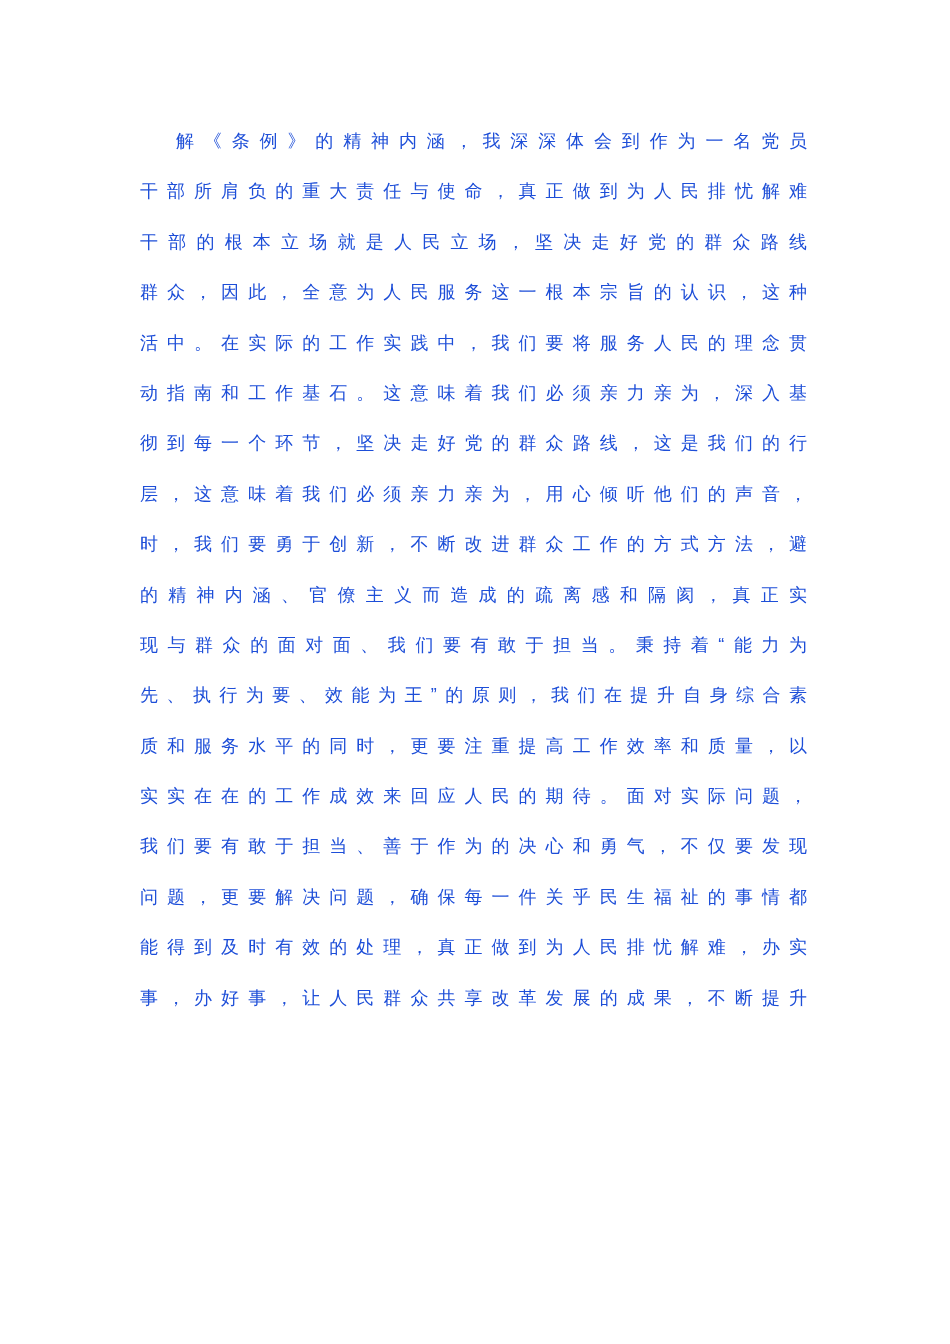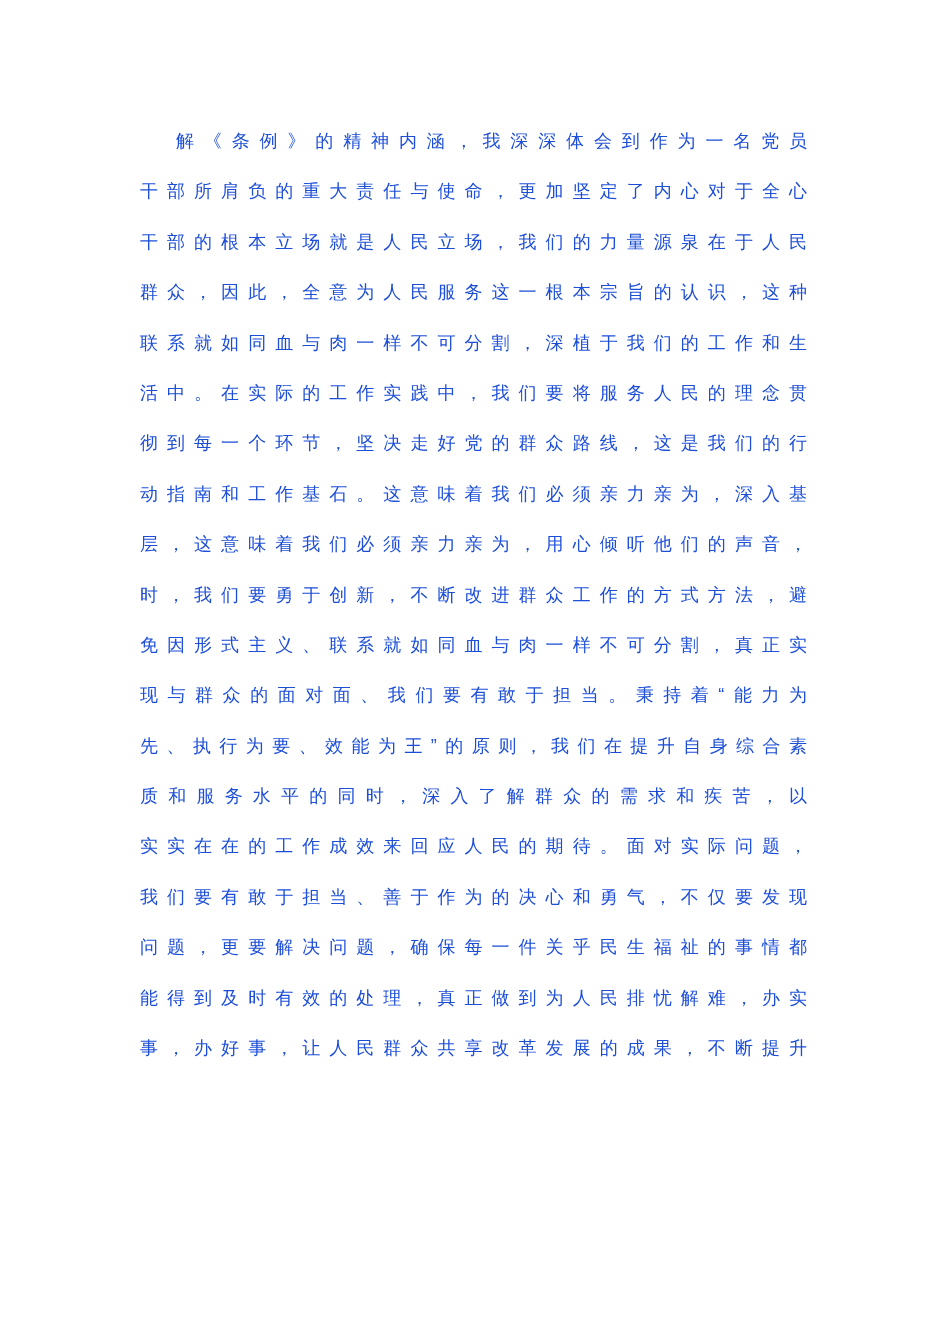--- a/index.html
+++ b/index.html
@@ -34,32 +34,31 @@
   .text-line.first-line {
     text-indent: 2em;
   }
 </style>
 </head>
 <body>
 
 <div class="page">
   <div class="paragraph">
     <div class="text-line first-line">解《条例》的精神内涵，我深深体会到作为一名党员</div>
-    <div class="text-line">干部所肩负的重大责任与使命，更加坚定了内心对于全心</div>
-    <div class="text-line">干部的根本立场就是人民立场，我们的力量源泉在于人民</div>
+    <div class="text-line">干部所肩负的重大责任与使命，真正做到为人民排忧解难</div>
+    <div class="text-line">干部的根本立场就是人民立场，坚决走好党的群众路线</div>
     <div class="text-line">群众，因此，全意为人民服务这一根本宗旨的认识，这种</div>
-    <div class="text-line">联系就如同血与肉一样不可分割，深植于我们的工作和生</div>
     <div class="text-line">活中。在实际的工作实践中，我们要将服务人民的理念贯</div>
+    <div class="text-line">动指南和工作基石。这意味着我们必须亲力亲为，深入基</div>
     <div class="text-line">彻到每一个环节，坚决走好党的群众路线，这是我们的行</div>
-    <div class="text-line">动指南和工作基石。这意味着我们必须亲力亲为，深入基</div>
     <div class="text-line">层，这意味着我们必须亲力亲为，用心倾听他们的声音，</div>
     <div class="text-line">时，我们要勇于创新，不断改进群众工作的方式方法，避</div>
-    <div class="text-line">免因形式主义、联系就如同血与肉一样不可分割，真正实</div>
+    <div class="text-line">的精神内涵、官僚主义而造成的疏离感和隔阂，真正实</div>
     <div class="text-line">现与群众的面对面、我们要有敢于担当。秉持着“能力为</div>
     <div class="text-line">先、执行为要、效能为王”的原则，我们在提升自身综合素</div>
-    <div class="text-line">质和服务水平的同时，深入了解群众的需求和疾苦，以</div>
+    <div class="text-line">质和服务水平的同时，更要注重提高工作效率和质量，以</div>
     <div class="text-line">实实在在的工作成效来回应人民的期待。面对实际问题，</div>
     <div class="text-line">我们要有敢于担当、善于作为的决心和勇气，不仅要发现</div>
     <div class="text-line">问题，更要解决问题，确保每一件关乎民生福祉的事情都</div>
     <div class="text-line">能得到及时有效的处理，真正做到为人民排忧解难，办实</div>
     <div class="text-line">事，办好事，让人民群众共享改革发展的成果，不断提升</div>
   </div>
 </div>
 
 </body></html>

